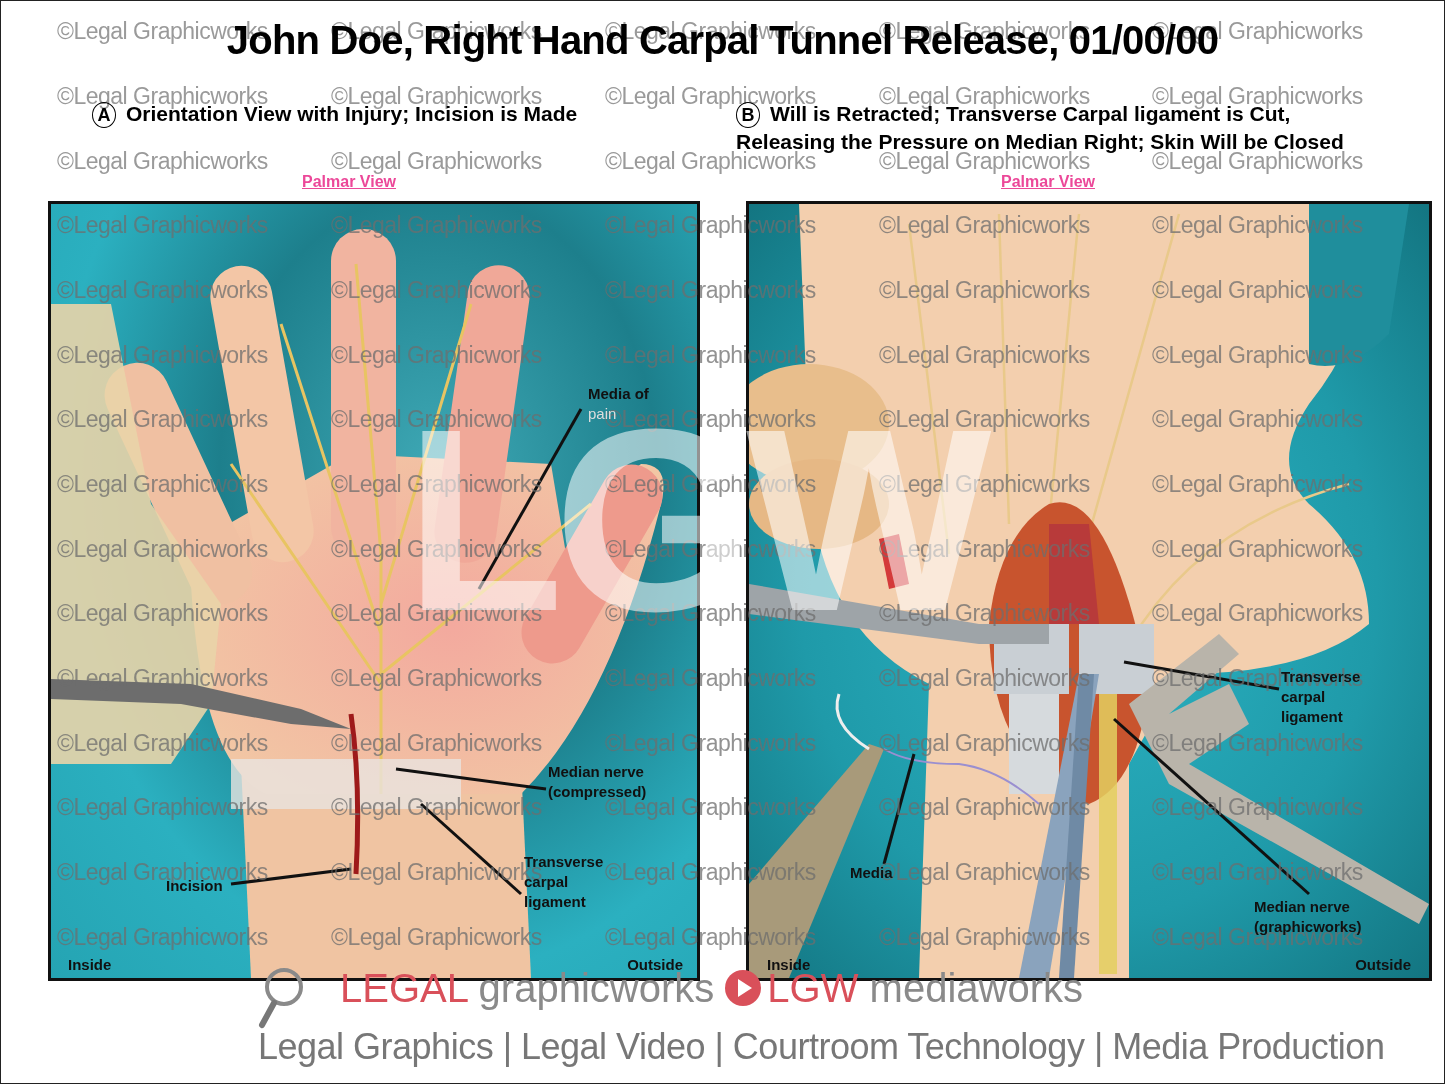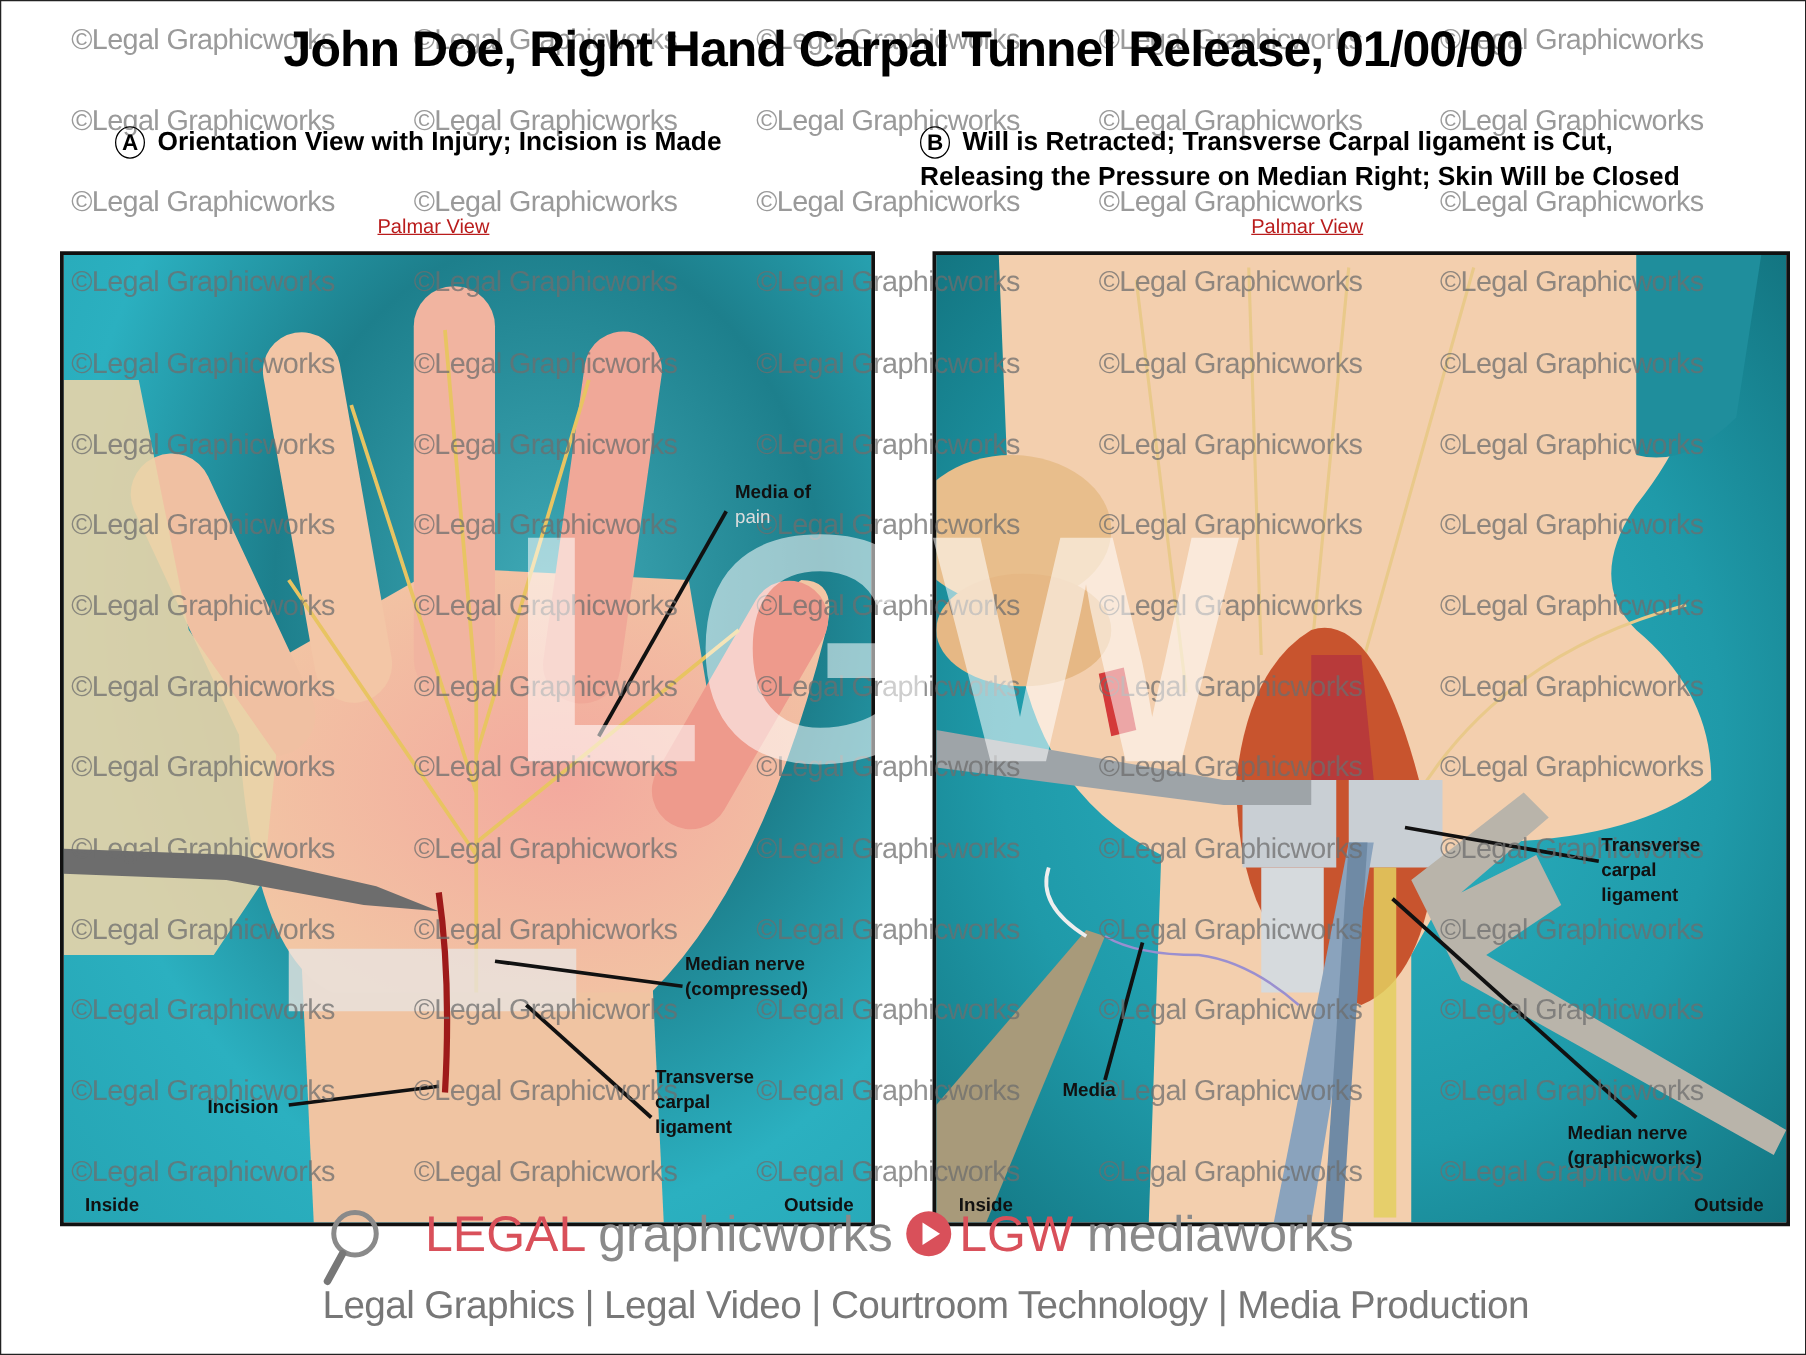--- a/index.html
+++ b/index.html
@@ -3,32 +3,32 @@
 <meta charset="utf-8">
 <style>
   html, body { margin:0; padding:0; }
   body { width:1445px; height:1084px; background:#ffffff; position:relative; overflow:hidden; font-family:"Liberation Sans", sans-serif; }
   .frame { position:absolute; left:0; top:0; width:1443px; height:1082px; border:1px solid #222; }
   .wm { position:absolute; color:#9a9a9a; font-size:23px; font-family:"Liberation Sans", sans-serif; white-space:nowrap; letter-spacing:-0.5px; }
   .wm.on-img { color:rgba(110,110,110,0.75); }
   .title { position:absolute; left:0; width:1445px; top:18px; text-align:center; font-size:40px; font-weight:bold; color:#000; letter-spacing:-0.8px; z-index:5; }
   .sub { position:absolute; font-size:21px; font-weight:bold; color:#000; z-index:5; line-height:28px; }
   .circ { display:inline-block; width:22px; height:24px; border:1.5px solid #000; border-radius:50%; text-align:center; line-height:24px; font-size:18px; margin-right:10px; vertical-align:middle; }
-  .palmar { position:absolute; font-size:16px; font-weight:normal; text-decoration:underline; color:#b91c1c; z-index:5; }
+  .palmar { position:absolute; font-size:16px; font-weight:bold; text-decoration:underline; color:#ec4899; z-index:5; }
   .panel { position:absolute; border:3px solid #111; overflow:hidden; }
   .panelA { left:48px; top:201px; width:646px; height:774px;
     background: radial-gradient(ellipse at 60% 35%, #3fa9b6 0%, #1d7f8c 40%, #2bb0c0 70%, #25a4b3 100%); }
   .panelB { left:746px; top:201px; width:680px; height:774px;
     background: radial-gradient(ellipse at 50% 50%, #2cb4c4 0%, #1f9aa9 60%, #137581 100%); }
   .lbl { position:absolute; font-size:15px; font-weight:bold; color:#111; line-height:20px; z-index:6; }
   .corner { position:absolute; font-size:15px; font-weight:bold; color:#111; z-index:6; }
   .footer1 { position:absolute; left:260px; top:966px; font-size:40px; white-space:nowrap; z-index:5; }
   .footer1 .red { color:#d9505a; }
   .footer1 .grey { color:#8a8a8a; }
-  .footer2 { position:absolute; left:258px; top:1026px; font-size:31px; color:#777; white-space:nowrap; letter-spacing:-0.5px; }
+  .footer2 { position:absolute; left:258px; top:1026px; font-size:36px; color:#777; white-space:nowrap; letter-spacing:-0.5px; }
   .lgw-big { position:absolute; top:390px; left:405px; font-size:260px; font-weight:bold; color:rgba(255,255,255,0.55); letter-spacing:-10px; z-index:4; font-family:"Liberation Sans", sans-serif; line-height:1; }
   svg { position:absolute; left:0; top:0; }
 </style>
 </head>
 <body>
 
 <div class="frame"></div>
 
 <div class="title">John Doe, Right Hand Carpal Tunnel Release, 01/00/00</div>
 

